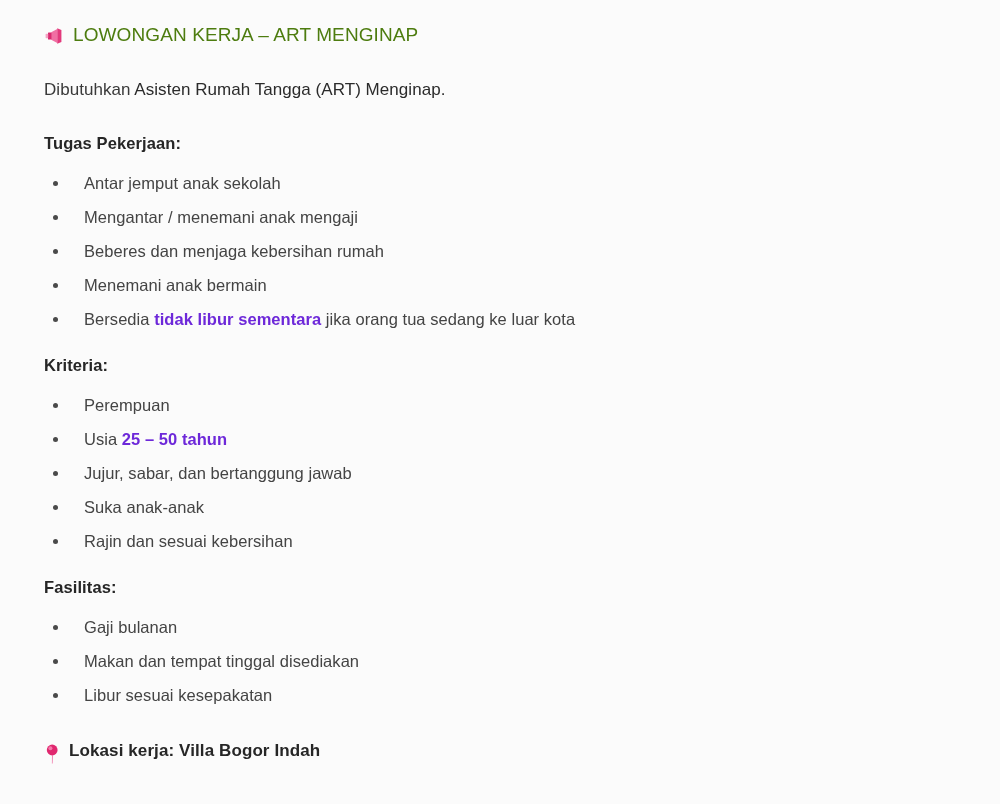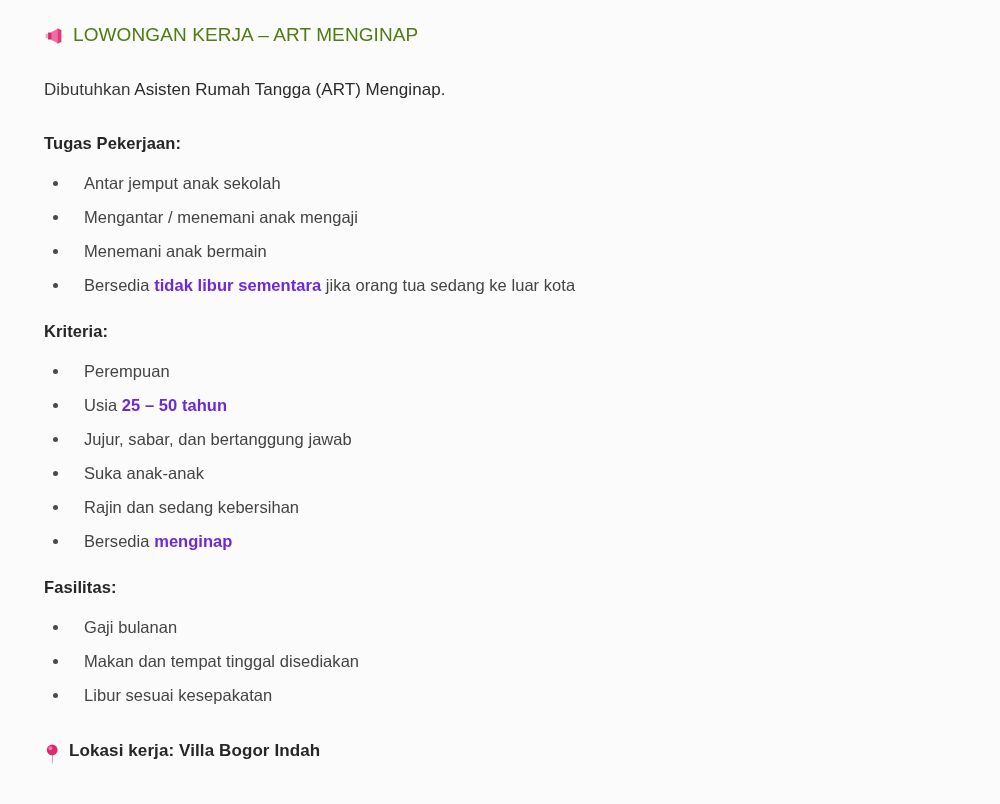--- a/index.html
+++ b/index.html
@@ -150,34 +150,34 @@
 
   <p class="lead">
     <span>Dibutuhkan </span><b>Asisten Rumah Tangga (ART) Menginap.</b>
   </p>
 
   <div class="block-tugas">
     <h2 class="section-heading">Tugas Pekerjaan:</h2>
     <ul class="bullets">
       <li><span>Antar jemput anak sekolah</span></li>
       <li><span>Mengantar / menemani anak mengaji</span></li>
+      <li><span>Beberes dan menjaga kebersihan rumah</span></li>
       <li><span>Menemani anak bermain</span></li>
       <li><span>Bersedia </span><b>tidak libur sementara</b><span> jika orang tua sedang ke luar kota</span></li>
     </ul>
   </div>
 
   <div class="block-kriteria">
     <h2 class="section-heading">Kriteria:</h2>
     <ul class="bullets">
       <li><span>Perempuan</span></li>
       <li><span>Usia </span><b>25 – 50 tahun</b></li>
       <li><span>Jujur, sabar, dan bertanggung jawab</span></li>
       <li><span>Suka anak-anak</span></li>
-      <li><span>Rajin dan sedang kebersihan</span></li>
-      <li><span>Bersedia </span><b>menginap</b></li>
+      <li><span>Rajin dan sesuai kebersihan</span></li>
     </ul>
   </div>
 
   <div class="block-fasilitas">
     <h2 class="section-heading">Fasilitas:</h2>
     <ul class="bullets">
       <li><span>Gaji bulanan</span></li>
       <li><span>Makan dan tempat tinggal disediakan</span></li>
       <li><span>Libur sesuai kesepakatan</span></li>
     </ul>

